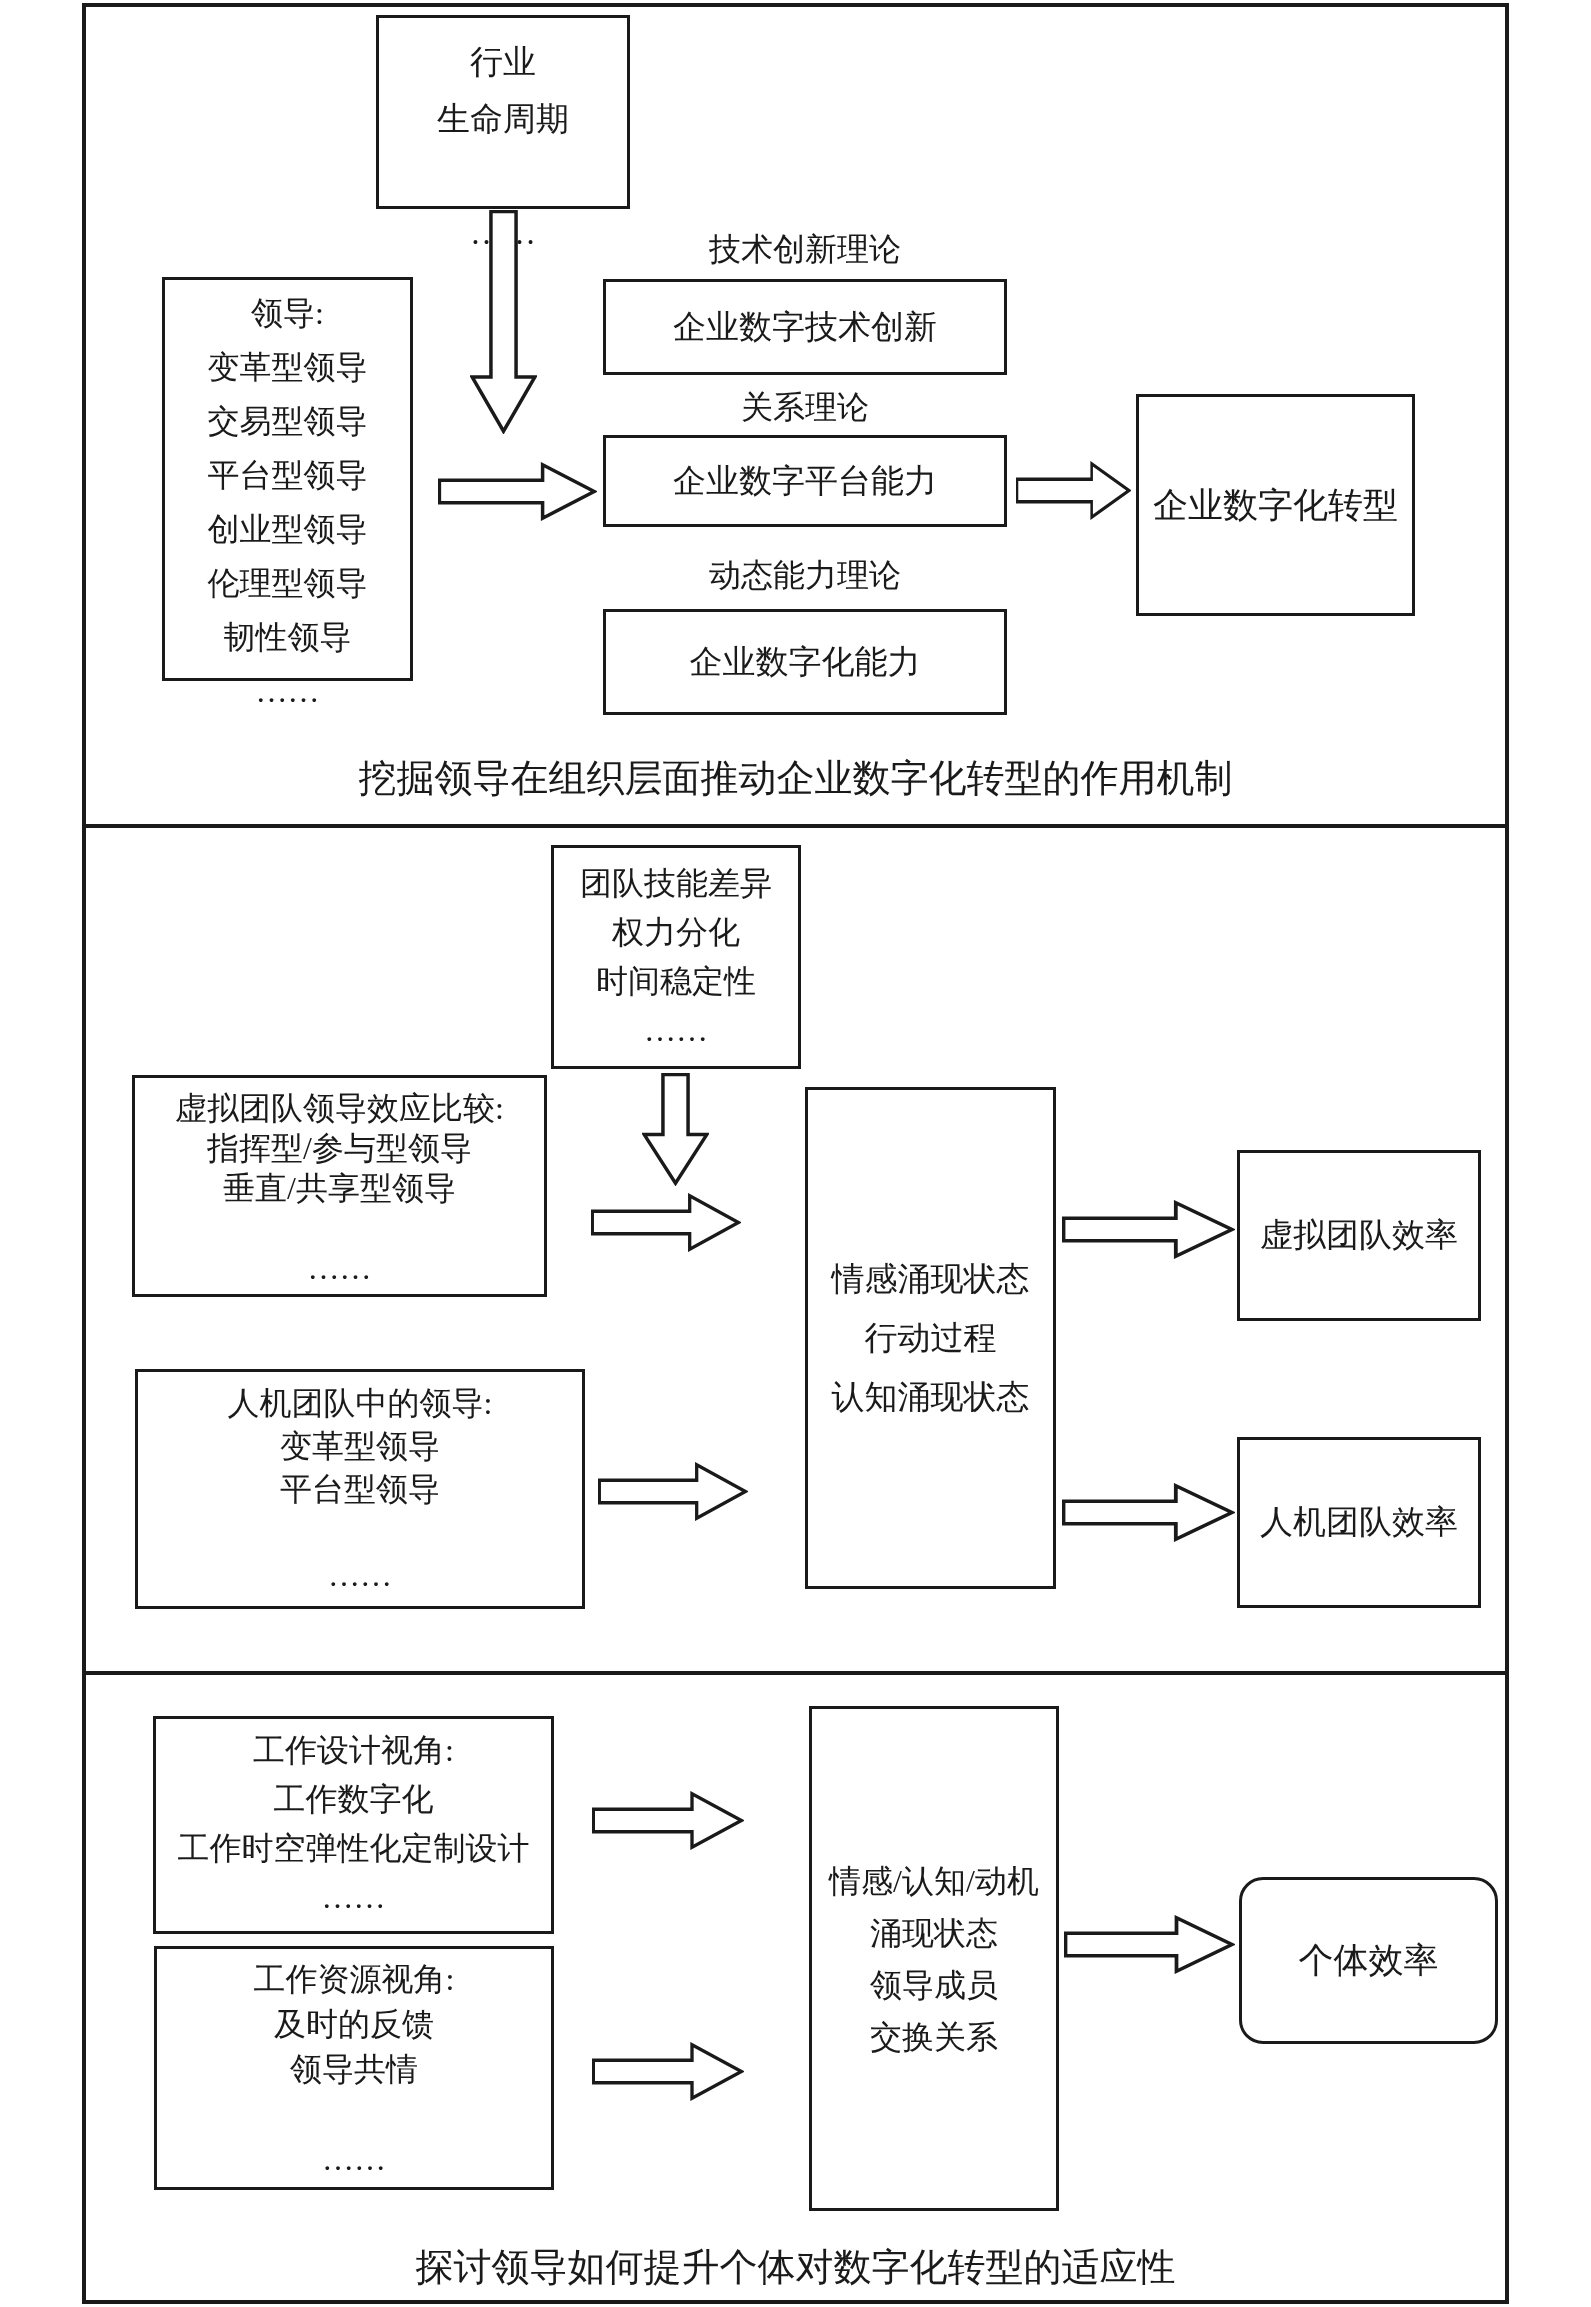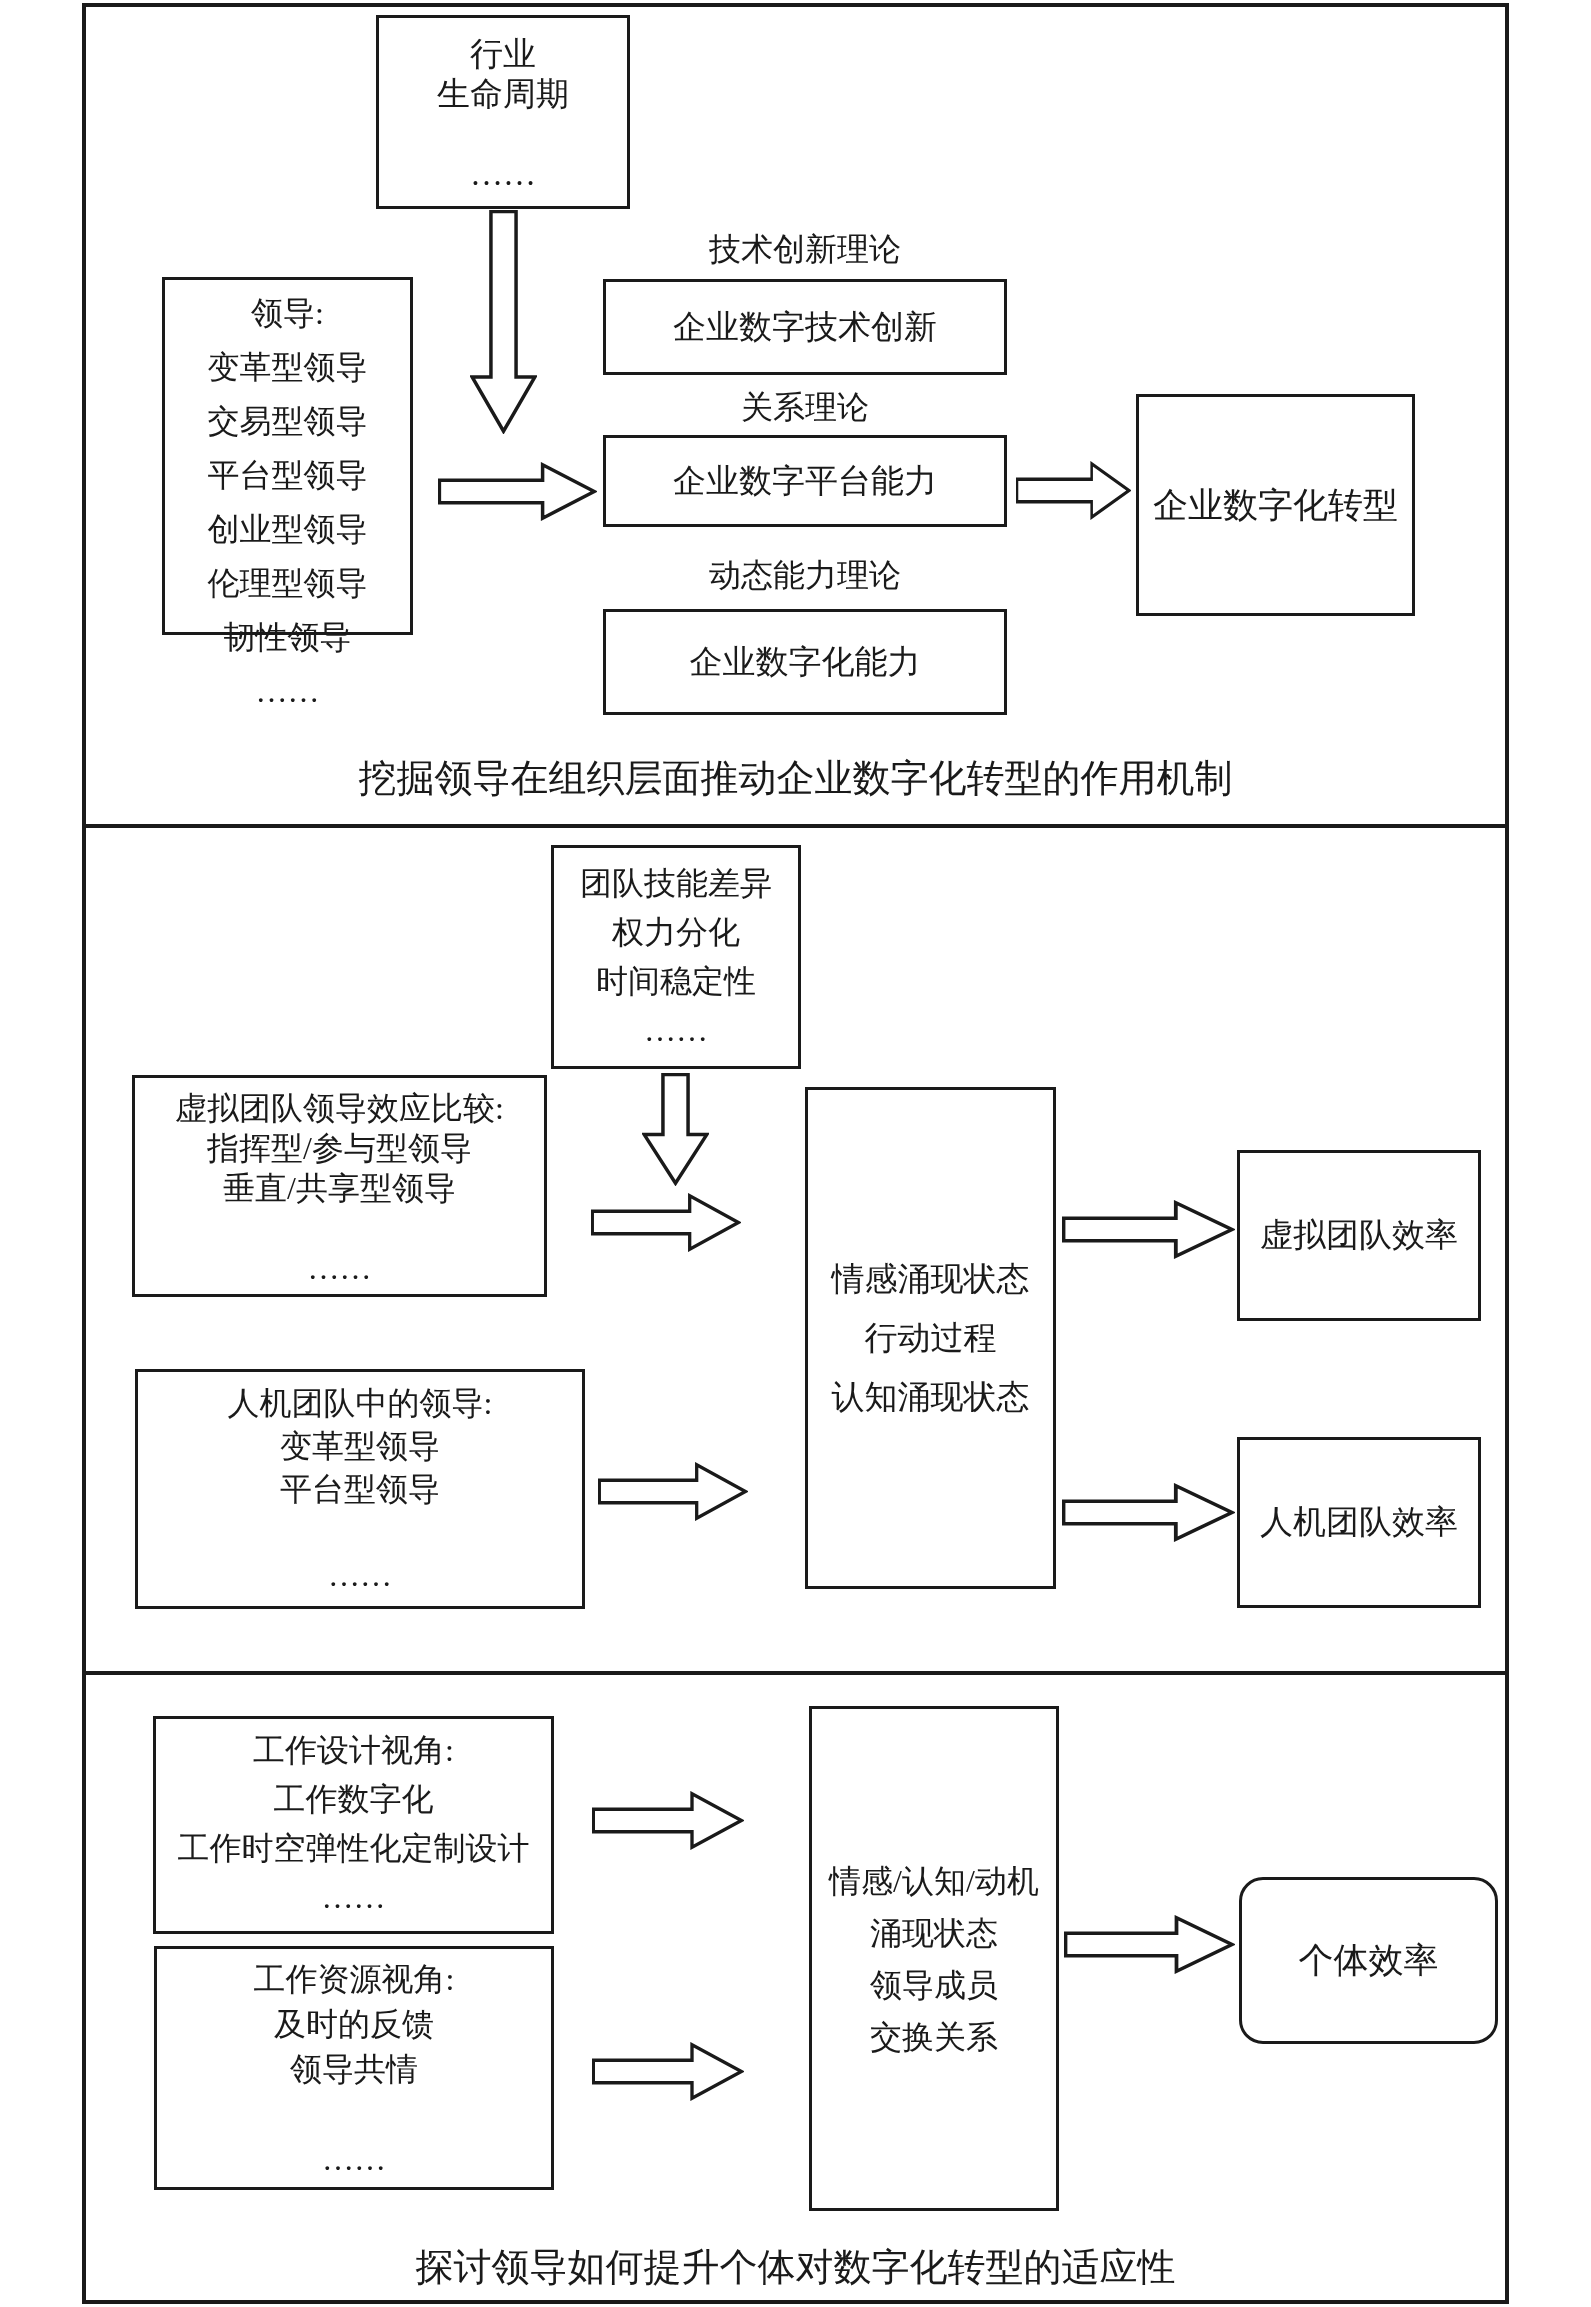--- a/index.html
+++ b/index.html
@@ -28,23 +28,23 @@
   .label{
     position:absolute;text-align:center;font-size:32px;line-height:39px;
   }
   .caption{
     position:absolute;text-align:center;font-size:38px;line-height:42px;
   }
   .arrow{position:absolute;}
   .arrow svg{display:block;width:100%;height:100%;}
 
   
-  #industry-box{left:376px;top:15.3px;width:254px;height:194px;font-size:33px;line-height:40px;padding-top:15.3px;}
+  #industry-box{left:376px;top:15.3px;width:254px;height:194px;font-size:33px;line-height:57px;padding-top:15.3px;}
   #arrow-down-1{left:470px;top:210px;width:67px;height:224px;}
-  #leader-box{left:162px;top:277px;width:251px;height:358px;font-size:32px;line-height:54px;padding-top:5.6px;}
+  #leader-box{left:162px;top:277px;width:251px;height:404px;font-size:32px;line-height:54px;padding-top:5.6px;}
   #label-tech{left:603px;top:230px;width:404px;height:39px;}
   #tech-box{left:603px;top:279px;width:404px;height:96px;font-size:33px;}
   #label-rel{left:603px;top:388px;width:404px;height:39px;}
   #platform-box{left:603px;top:435px;width:404px;height:92px;font-size:33px;}
   #label-dyn{left:603px;top:556px;width:404px;height:39px;}
   #digital-box{left:603px;top:609px;width:404px;height:106px;font-size:33px;}
   #arrow-right-1{left:438px;top:462px;width:159px;height:59px;}
   #arrow-right-2{left:1016px;top:461px;width:115px;height:59px;}
   #outcome1-box{left:1136px;top:394px;width:279px;height:222px;font-size:35px;}
   #caption1{left:82px;top:757px;width:1427px;}

